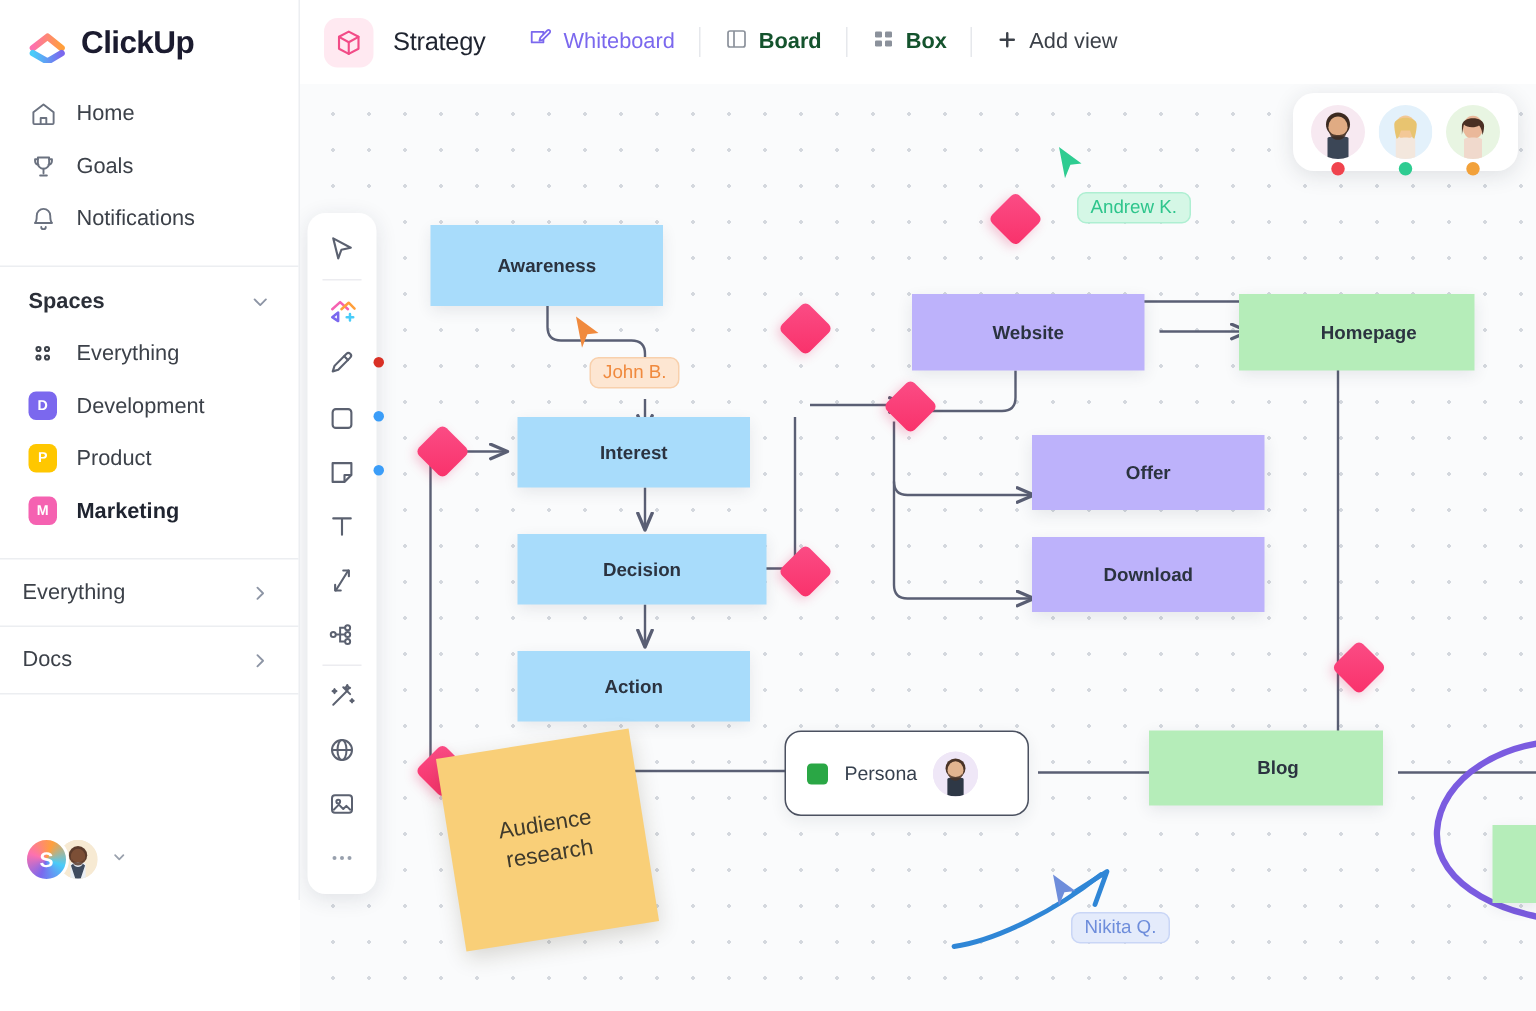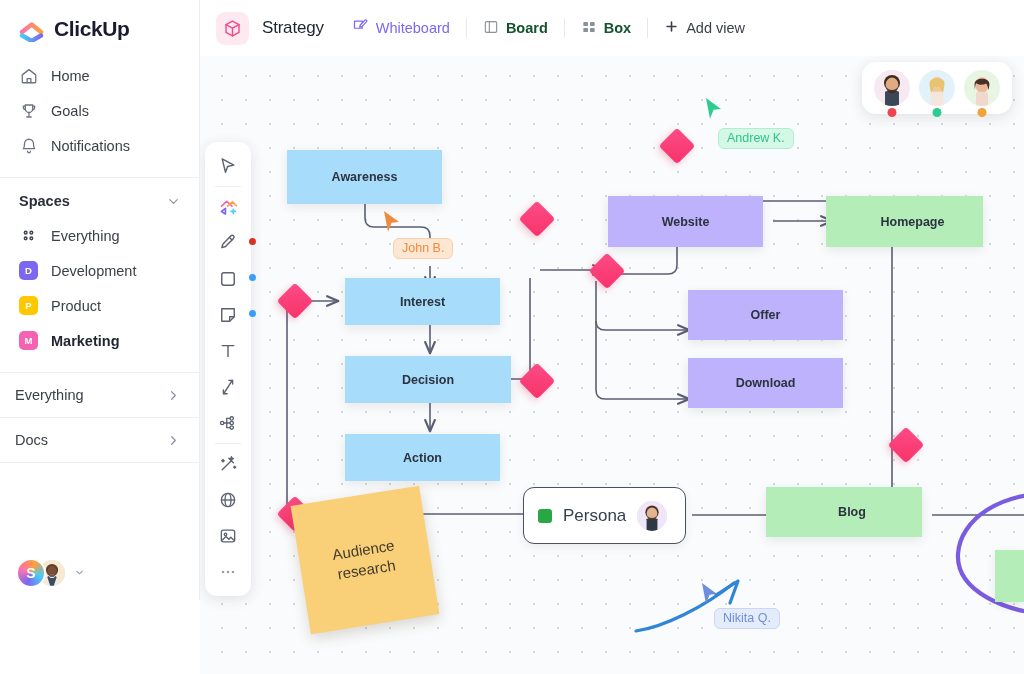--- a/index.html
+++ b/index.html
@@ -123,21 +123,21 @@
     display: flex; align-items: center; justify-content: center;
     font-size: 15px; color: #3f3a2c; line-height: 1.35; text-align: center; padding: 0 14px;
   }
 
   .persona-card {
     position: absolute; background: #fff; border: 1.6px solid #4b5160;
     border-radius: 11px; display: flex; align-items: center; gap: 11px;
     padding: 0 14px; box-shadow: 0 3px 10px rgba(40,50,70,0.08);
   }
   .persona-sq { width: 14px; height: 14px; border-radius: 3px; background: #2aa745; flex: 0 0 14px; }
-  .persona-label { font-size: 17px; color: #36404e; text-align: center; }
+  .persona-label { font-size: 13px; color: #36404e; text-align: center; }
   .persona-av { width: 30px; height: 30px; border-radius: 50%; overflow: hidden; background: #eee4f5; position: relative; }
 
   
   .cursor { position: absolute; }
   .cursor-tag {
     position: absolute; font-size: 12.5px; padding: 2px 8px 3px; border-radius: 6px; white-space: nowrap;
   }
   .tag-green { background: #d5f7e6; color: #2ec58c; border: 1px solid #aeefd2; }
   .tag-orange { background: #fde6d2; color: #f08a3e; border: 1px solid #f8d0ac; }
   .tag-blue { background: #e4ebfb; color: #6e8ddb; border: 1px solid #c9d6f6; }

